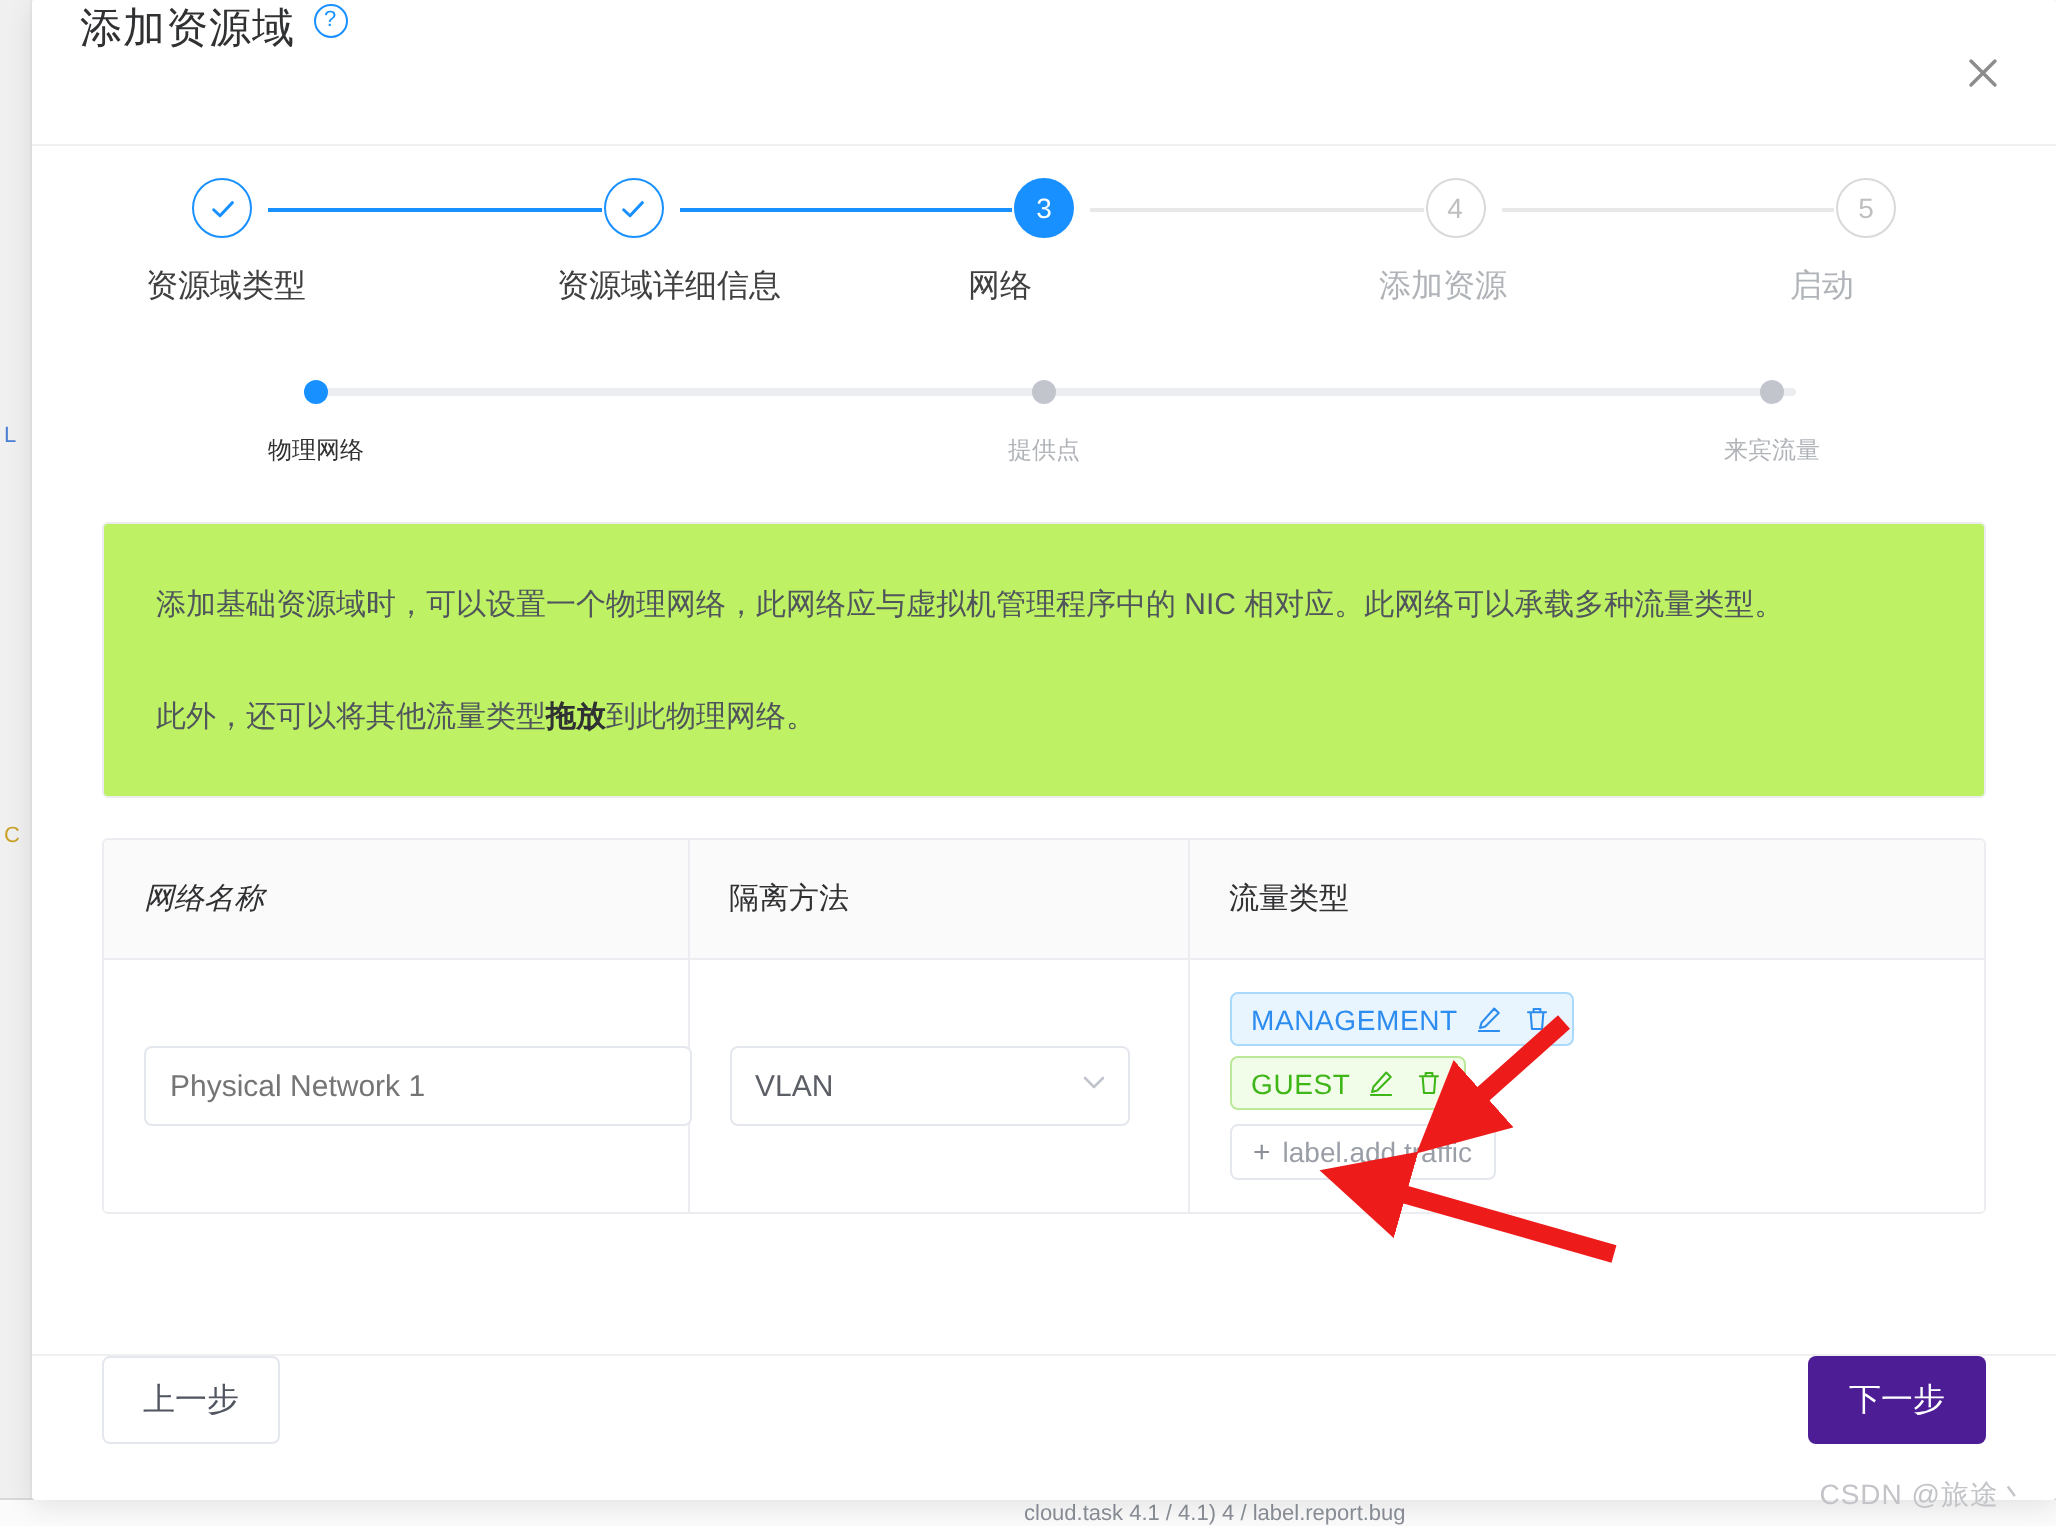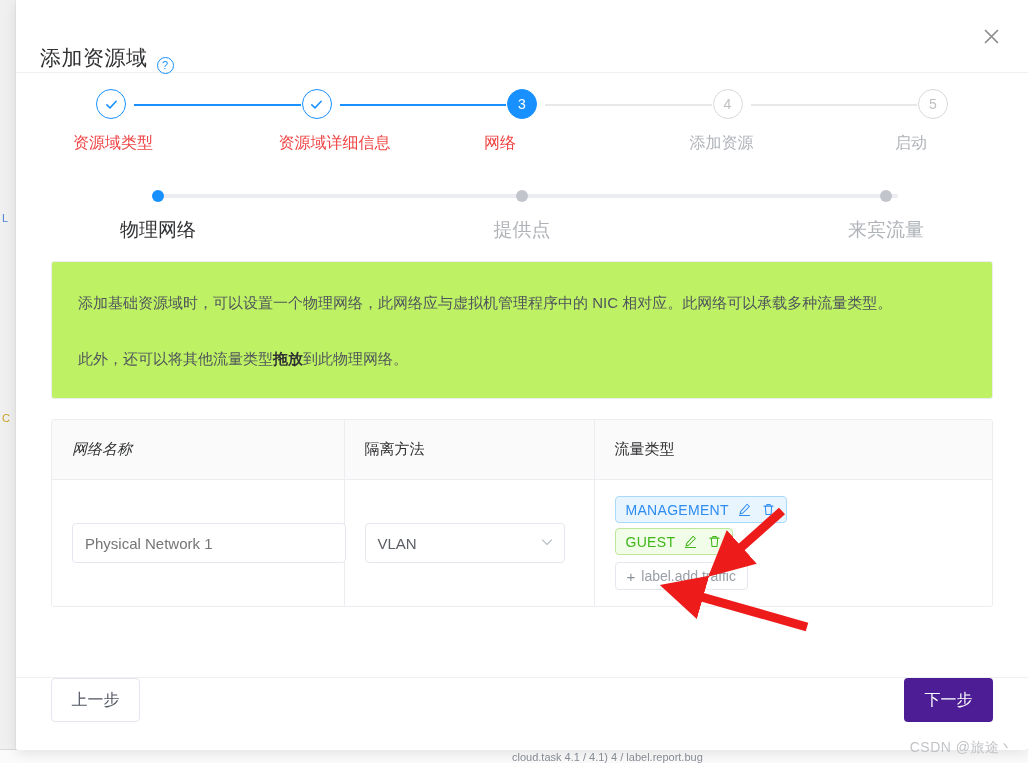--- a/index.html
+++ b/index.html
@@ -48,21 +48,21 @@
     left: 16px; top: 0;
     width: 1012px; height: 750px;
     background: #ffffff;
     box-shadow: 0 3px 14px rgba(0,0,0,0.10);
     border-radius: 2px;
   }
   .modal-header {
     position: relative;
     height: 73px;
     border-bottom: 1px solid #f0f0f0;
-    display: flex; align-items: flex-end;
+    display: flex; align-items: flex-start;
     padding: 0 24px;
   }
   .modal-title {
     font-size: 21px;
     color: #303133;
     letter-spacing: 0.5px;
   }
   .help-icon {
     display: inline-flex; align-items: center; justify-content: center;
     width: 17px; height: 17px;
@@ -120,21 +120,21 @@
     top: 15px; left: 61px; right: -22px;
     height: 1.5px;
     background: #e8e8e8;
     z-index: 1;
   }
   .step-line.active { background: #1890ff; }
   .step:last-child .step-line { display: none; }
   .step-label {
     margin-top: 14px;
     font-size: 16px;
-    color: #ef4444;
+    color: #404040;
     white-space: nowrap;
     margin-left: 0px;
   }
   .step-label.muted { color: #b0b3b8; }
 
   
   .substepper {
     position: relative;
     margin: 10px 38px 0 38px;
     height: 72px;
@@ -158,21 +158,21 @@
   }
   .sub-dot {
     width: 12px; height: 12px; border-radius: 50%;
     background: #c2c6cc;
     position: relative; z-index: 2;
     margin-top: 15px;
   }
   .sub-dot.active { background: #1890ff; }
   .sub-label {
     margin-top: 15px;
-    font-size: 19px; color: #303133; white-space: nowrap;
+    font-size: 12px; color: #303133; white-space: nowrap;
   }
   .sub-label.muted { color: #b0b3b8; }
 
   
   .info-box {
     margin: 14px 16px 0 16px;
     border: 1px solid #ebedf0;
     border-radius: 3px;
     padding: 26px 26px 24px 26px;
     background: #bef264;

